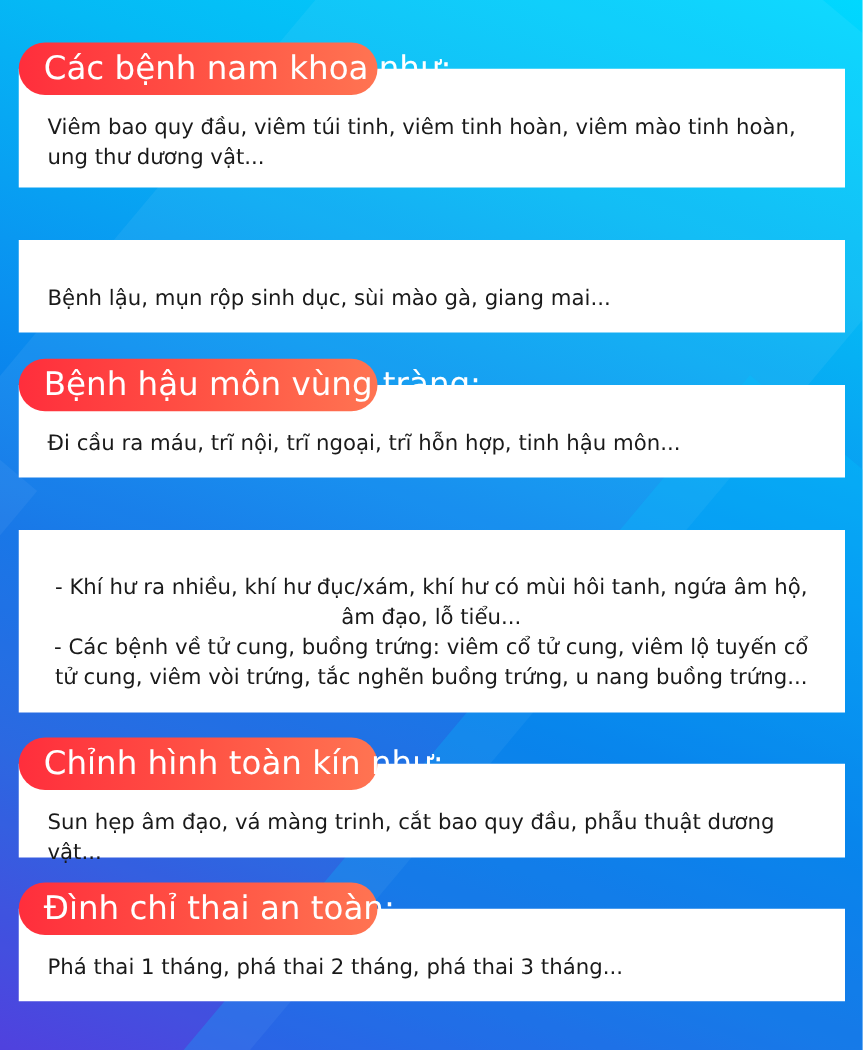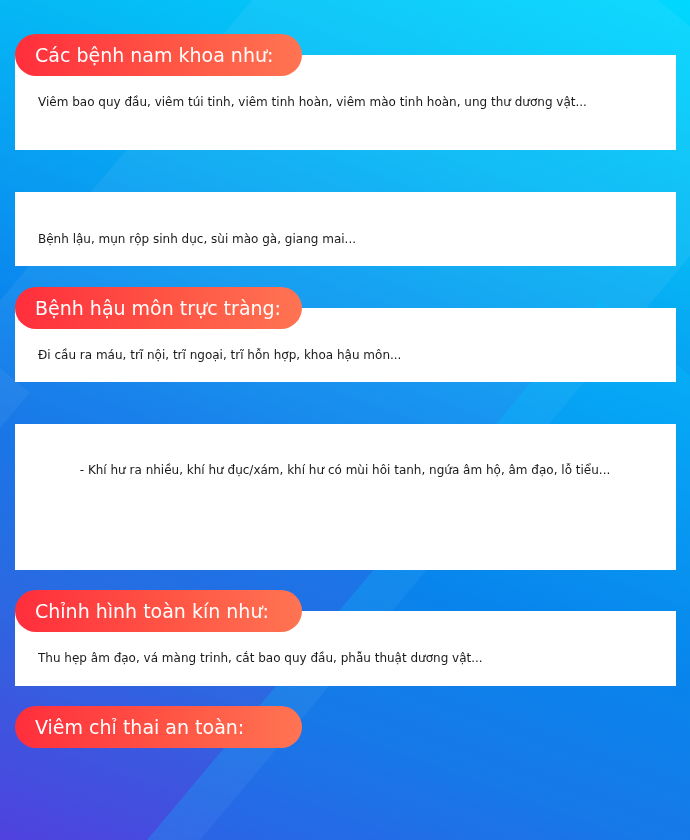--- a/index.html
+++ b/index.html
@@ -13,26 +13,26 @@
   .s2 { left:600px; top:300px; width:500px; height:1200px; background:rgba(0,200,255,0.25); transform:rotate(40deg); transform-origin:top left; }
   .s3 { left:-200px; top:200px; width:300px; height:900px; background:rgba(255,255,255,0.05); transform:rotate(40deg); transform-origin:top left; }
   .section { position:absolute; left:15px; width:661px; }
   .card {
     position:absolute; left:0; right:0; background:#ffffff;
   }
   .pill {
     position:absolute; left:0; top:0; height:42px; width:287px;
     border-radius:21px;
     background: linear-gradient(90deg, #ff2e3c 0%, #ff5545 55%, #ff7452 100%);
-    color:#fff; font-size:19px; line-height:42px; padding-left:20px; box-sizing:border-box;
+    color:#fff; font-size:26px; line-height:42px; padding-left:20px; box-sizing:border-box;
     white-space:nowrap;
   }
   .body-text {
     position:absolute; left:23px; right:24px;
-    color:#1a1a1a; font-size:12px; line-height:24px;
+    color:#1a1a1a; font-size:17px; line-height:24px;
   }
   .line { display:block; }
 </style>
 </head>
 <body>
 
 <div class="stripe s3"></div>
 <div class="stripe s1"></div>
 <div class="stripe s2"></div>
 
@@ -49,38 +49,44 @@
   <div class="card" style="top:21px;height:74px;">
     <div class="body-text" style="top:35px;">
       <span class="line">Bệnh lậu, mụn rộp sinh dục, sùi mào gà, giang mai...</span>
     </div>
   </div>
 </div>
 
 <div class="section" style="top:287px;height:95px;">
   <div class="card" style="top:21px;height:74px;">
     <div class="body-text" style="top:35px;">
-      <span class="line">Đi cầu ra máu, trĩ nội, trĩ ngoại, trĩ hỗn hợp, khoa hậu môn...</span>
+      <span class="line">Đi cầu ra máu, trĩ nội, trĩ ngoại, trĩ hỗn hợp, tinh hậu môn...</span>
     </div>
   </div>
-  <div class="pill">Bệnh hậu môn trực tràng:</div>
+  <div class="pill">Bệnh hậu môn vùng tràng:</div>
 </div>
 
 <div class="section" style="top:403px;height:167px;">
   <div class="card" style="top:21px;height:146px;text-align:center;">
     <div class="body-text" style="top:34px;">
       <span class="line">- Khí hư ra nhiều, khí hư đục/xám, khí hư có mùi hôi tanh, ngứa âm hộ, âm đạo, lỗ tiểu...</span>
+      <span class="line">- Các bệnh về tử cung, buồng trứng: viêm cổ tử cung, viêm lộ tuyến cổ tử cung, viêm vòi trứng, tắc nghẽn buồng trứng, u nang buồng trứng...</span>
     </div>
   </div>
 </div>
 
 <div class="section" style="top:590px;height:96px;">
   <div class="card" style="top:21px;height:75px;">
     <div class="body-text" style="top:35px;">
-      <span class="line">Thu hẹp âm đạo, vá màng trinh, cắt bao quy đầu, phẫu thuật dương vật...</span>
+      <span class="line">Sun hẹp âm đạo, vá màng trinh, cắt bao quy đầu, phẫu thuật dương vật...</span>
     </div>
   </div>
   <div class="pill">Chỉnh hình toàn kín như:</div>
 </div>
 
 <div class="section" style="top:706px;height:95px;">
-  <div class="pill">Viêm chỉ thai an toàn:</div>
+  <div class="card" style="top:21px;height:74px;">
+    <div class="body-text" style="top:35px;">
+      <span class="line">Phá thai 1 tháng, phá thai 2 tháng, phá thai 3 tháng...</span>
+    </div>
+  </div>
+  <div class="pill">Đình chỉ thai an toàn:</div>
 </div>
 
 </body></html>

